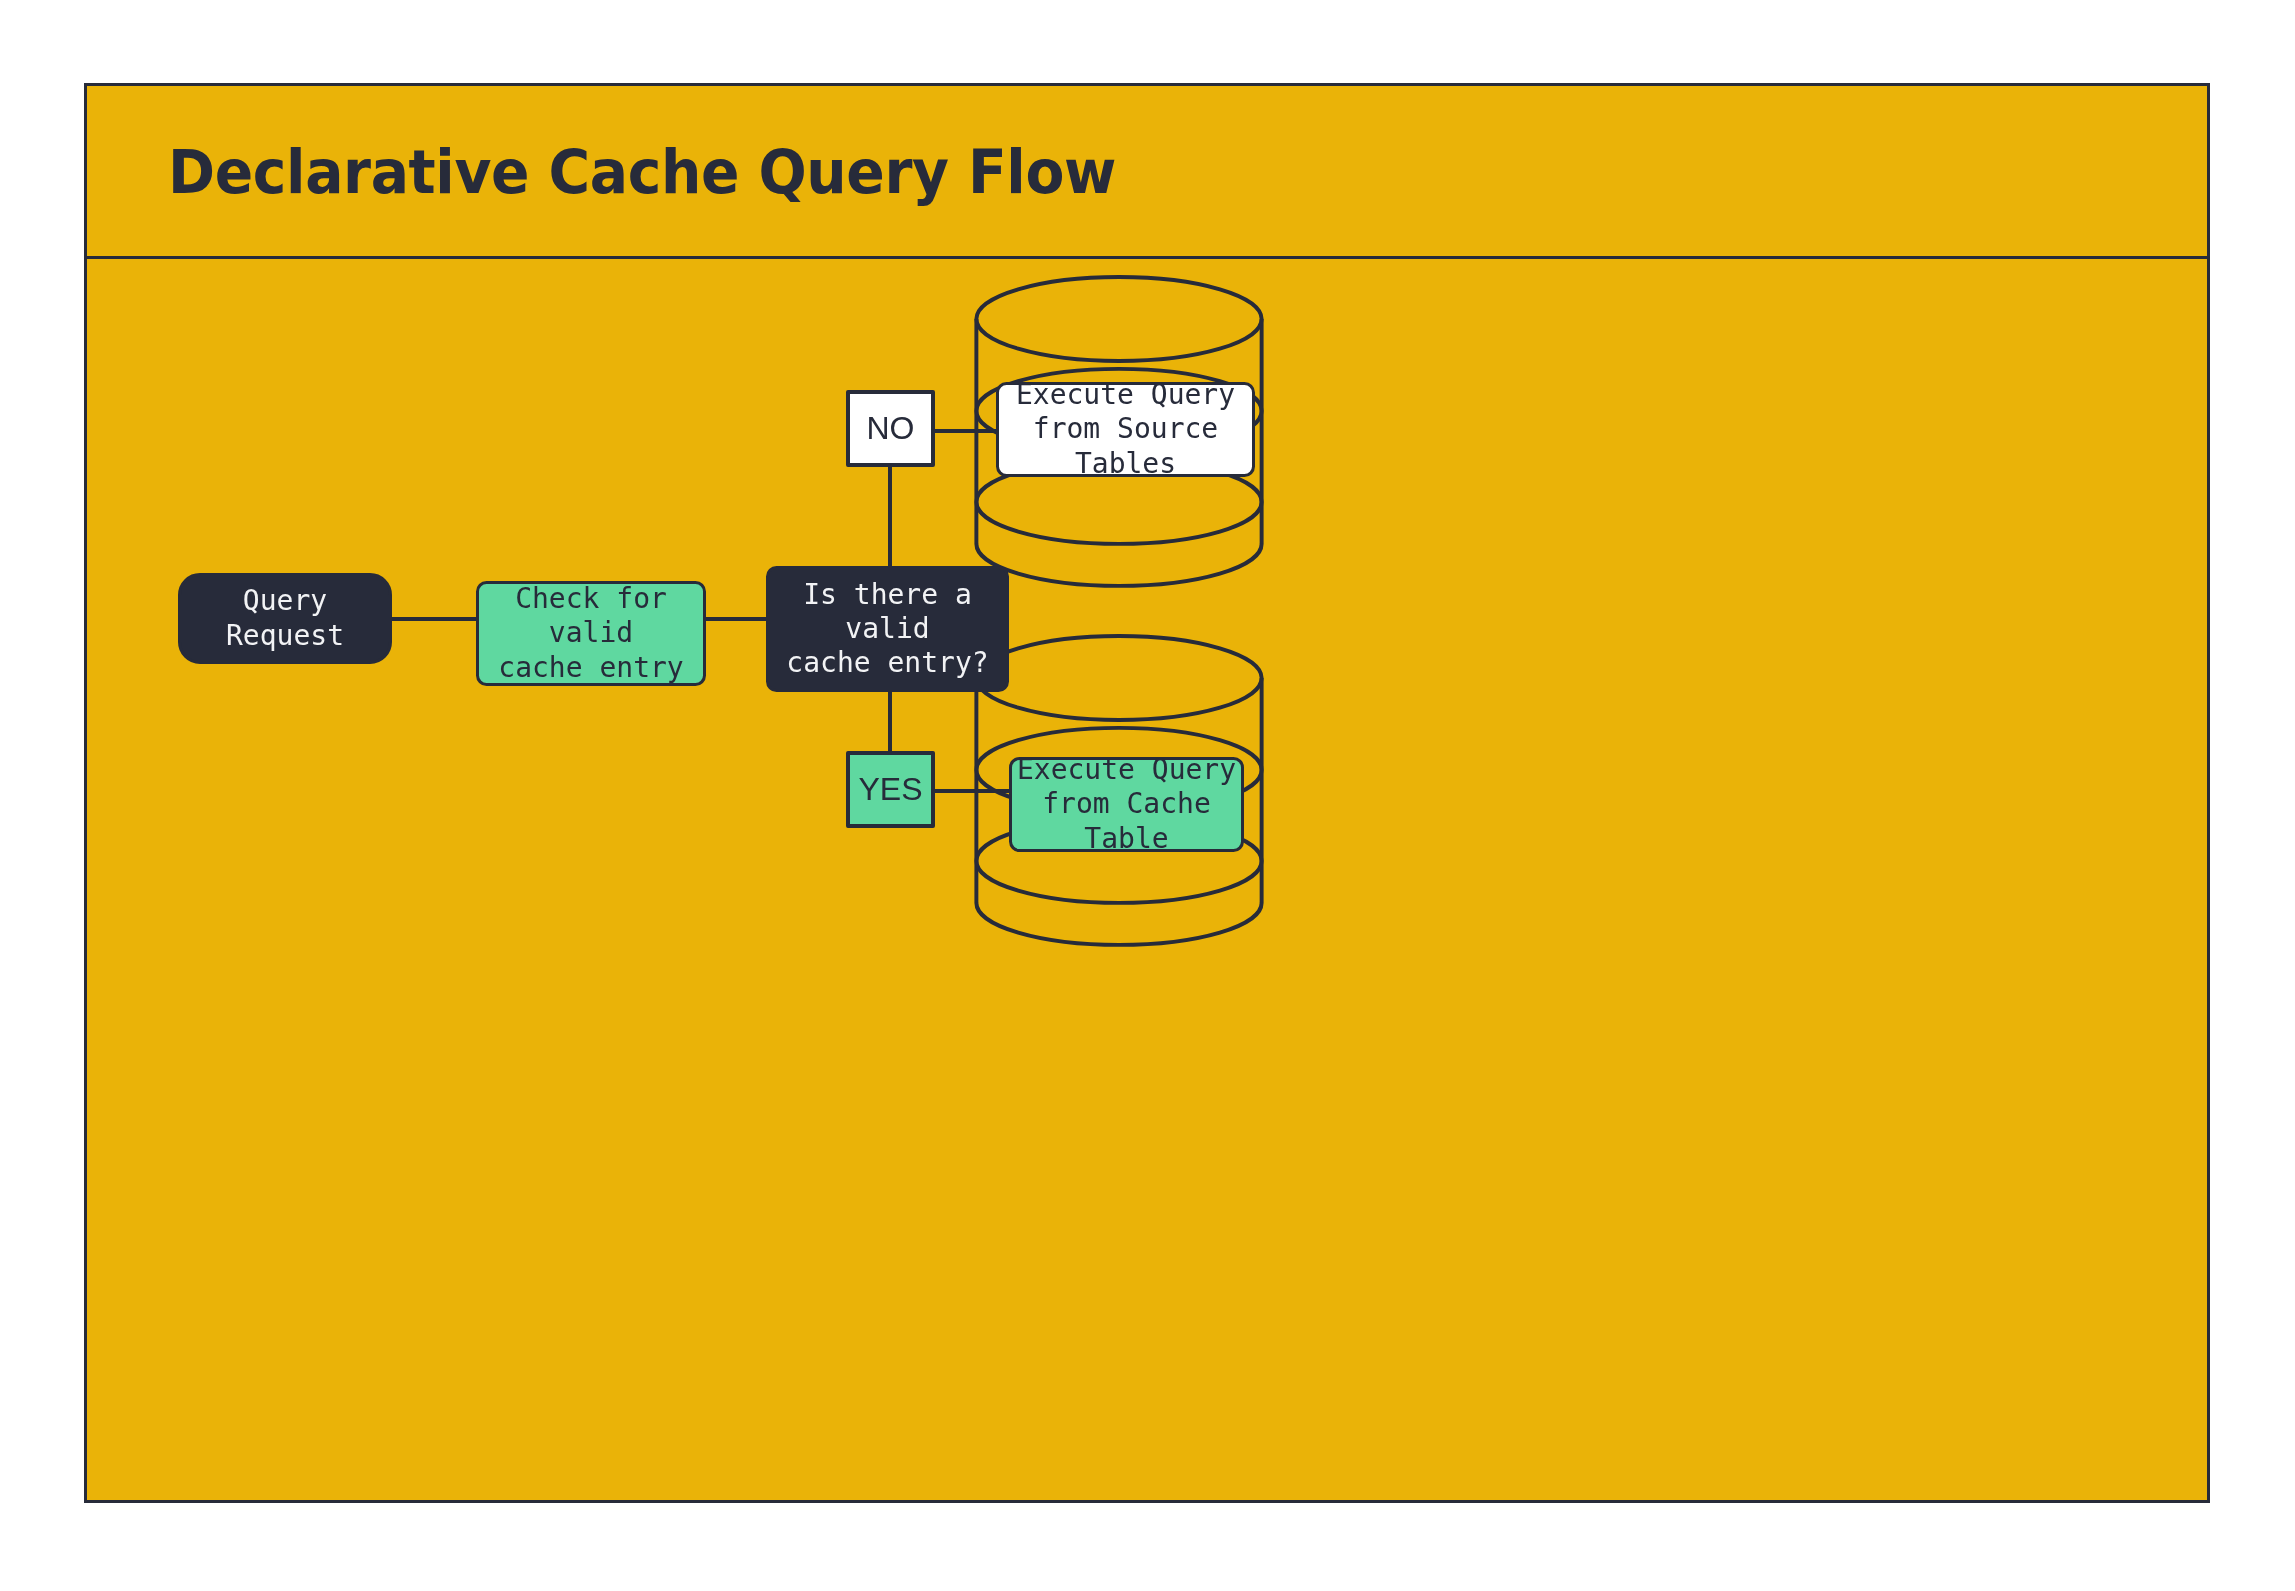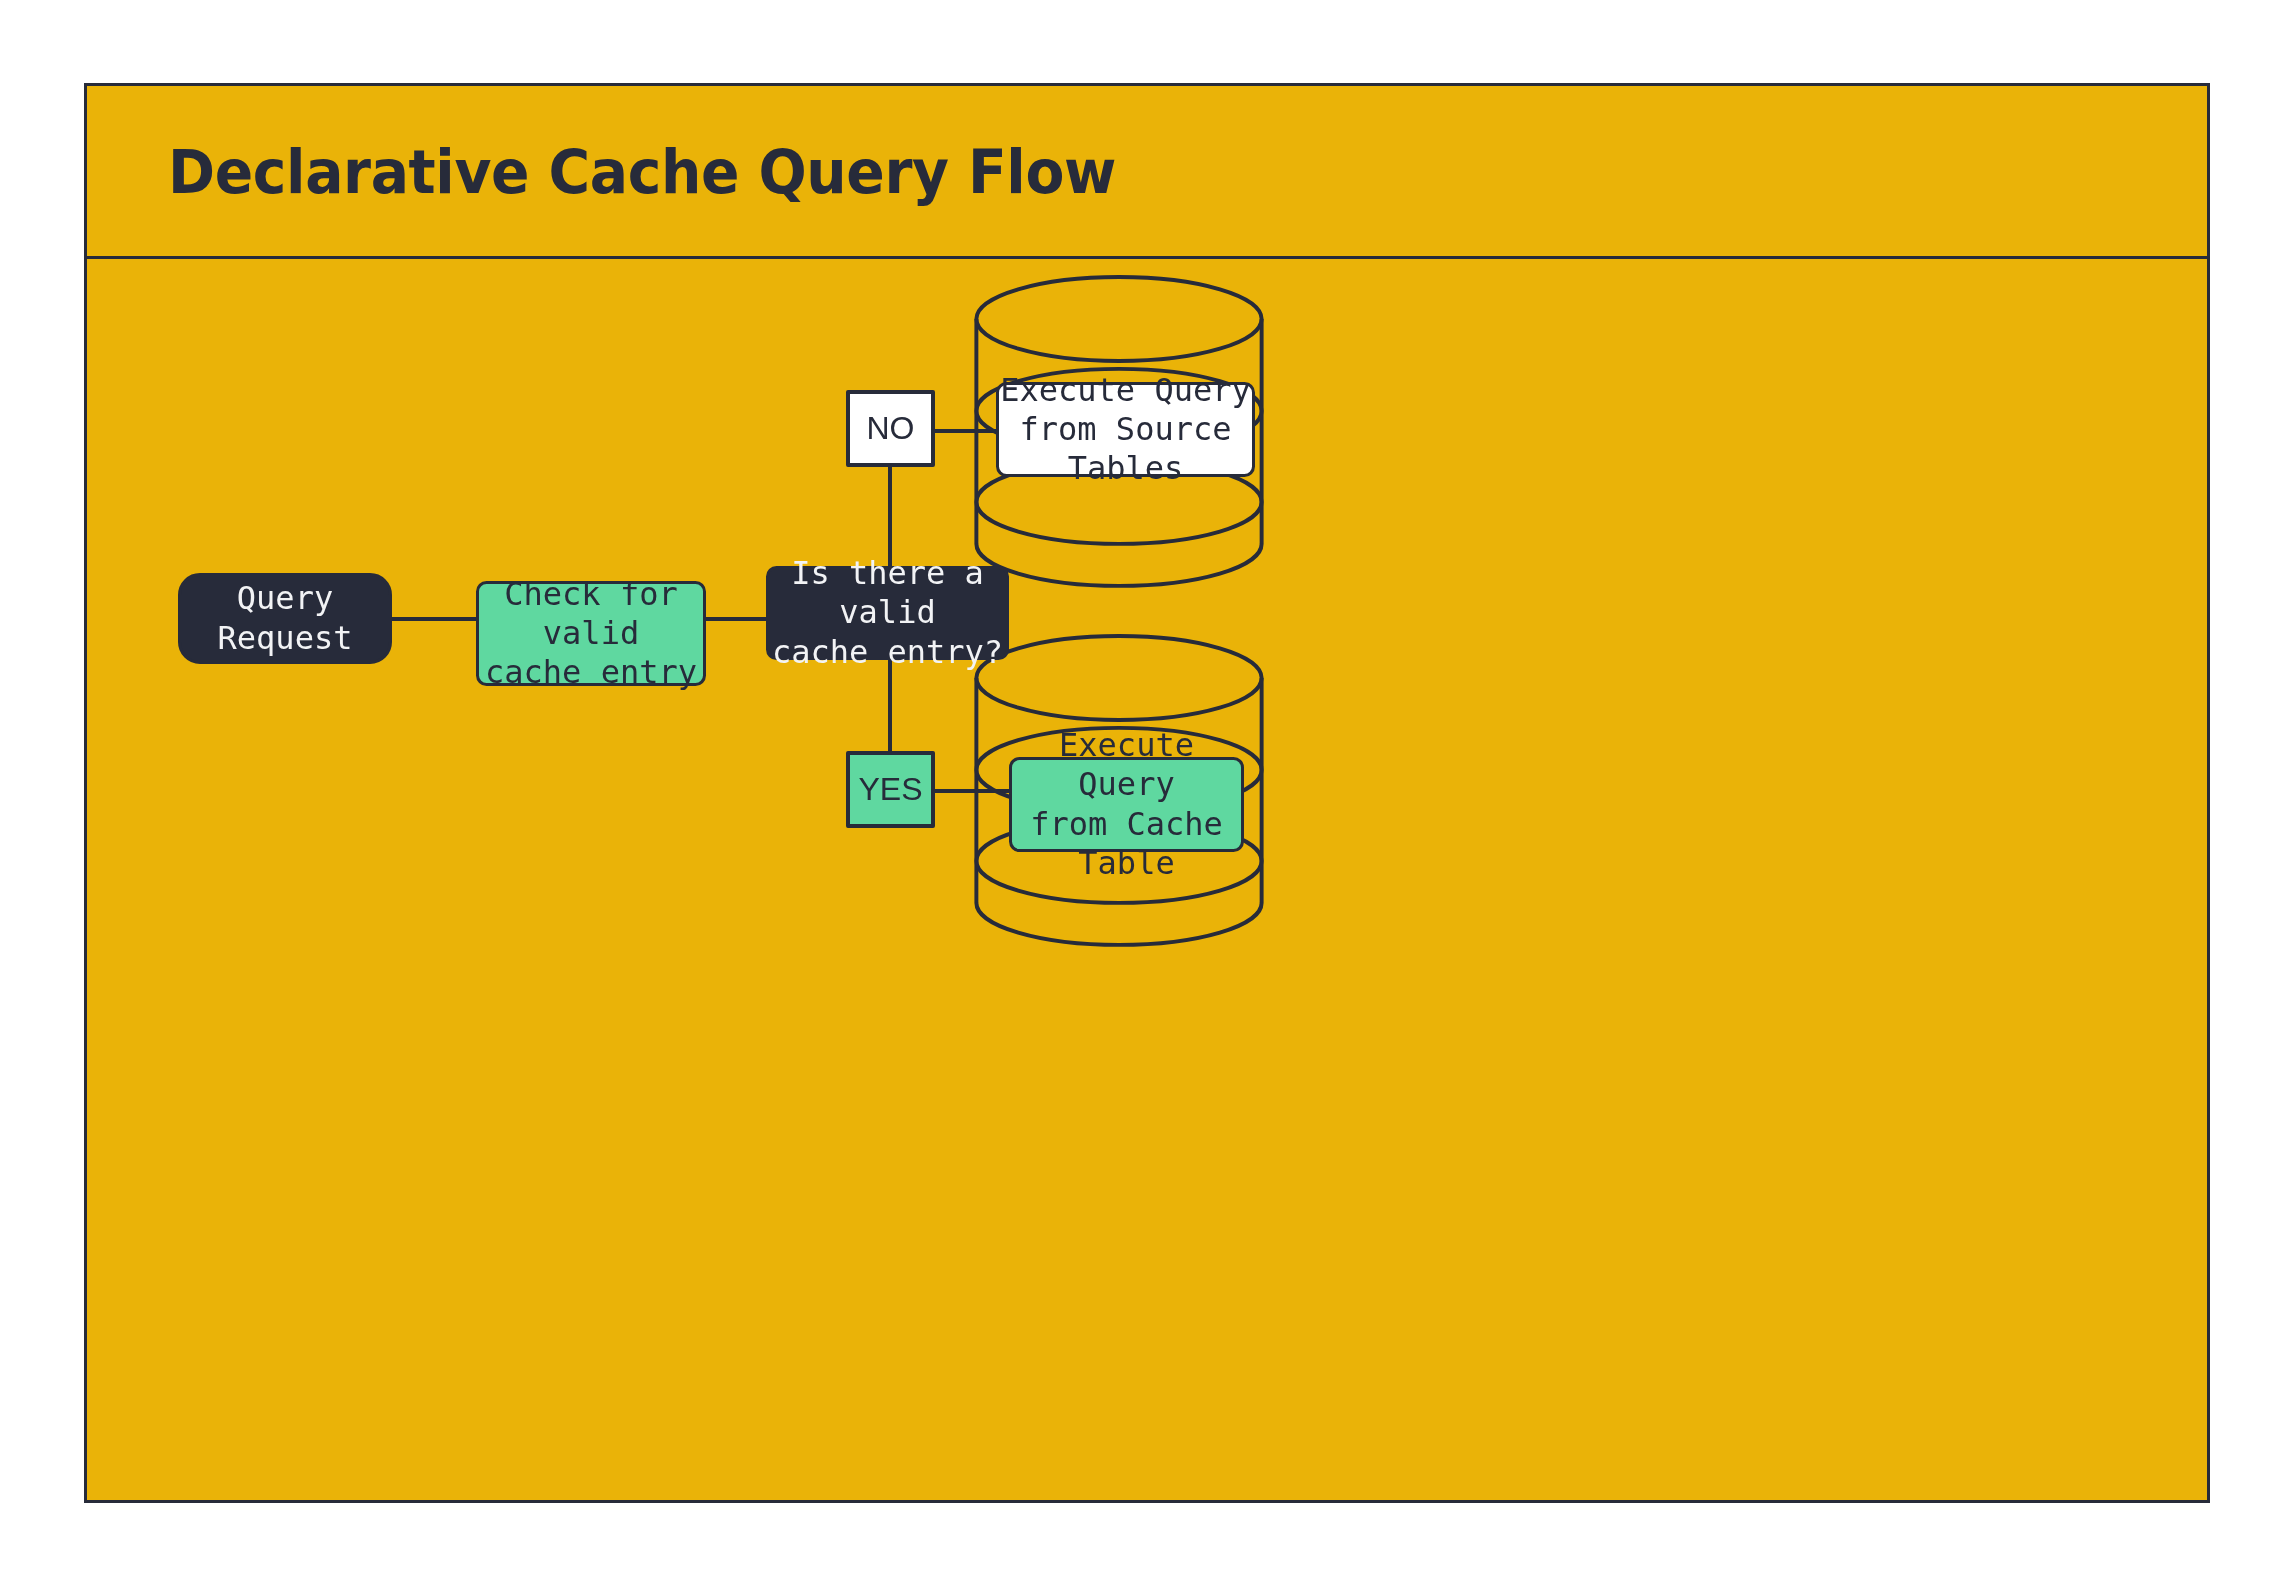--- a/index.html
+++ b/index.html
@@ -62,21 +62,21 @@
 
   
   .node {
     position: absolute;
     box-sizing: border-box;
     display: flex;
     align-items: center;
     justify-content: center;
     text-align: center;
     font-family: "DejaVu Sans Mono", monospace;
-    font-size: 32px;
+    font-size: 28px;
     line-height: 1.22;
     border-radius: 10.5px;
     white-space: pre-line;
     z-index: 4;
   }
   .node.dark {
     background: #272b3a;
     color: #f2f3f5;
     border: 3.5px solid #272b3a;
   }
@@ -173,21 +173,21 @@
         <ellipse cx="170" cy="153" rx="163" ry="48"></ellipse>
         <ellipse cx="170" cy="48" rx="163" ry="48"></ellipse>
       </svg>
     </div>
 
     <div class="node dark" style="left:91px; top:314px; width:214px; height:91px;border-radius:22px;">Query Request</div>
 
     <div class="node green" style="left:389px; top:307px; width:230px; height:105px;">Check for valid
 cache entry</div>
 
-    <div class="node dark" style="left:679px; top:307px; width:243px; height:94px;">Is there a valid
+    <div class="node dark" style="left:679px; top:307px; width:243px; height:126px;">Is there a valid
 cache entry?</div>
 
     <div class="node white" style="left:909px; top:123px; width:259px; height:95px;">Execute Query
 from Source Tables</div>
 
     <div class="node green" style="left:922px; top:483px; width:235px; height:95px;">Execute Query
 from Cache Table</div>
 
     <div class="branch-chip white" style="left:759px; top:131px; width:89px; height:77px;">NO</div>
 

